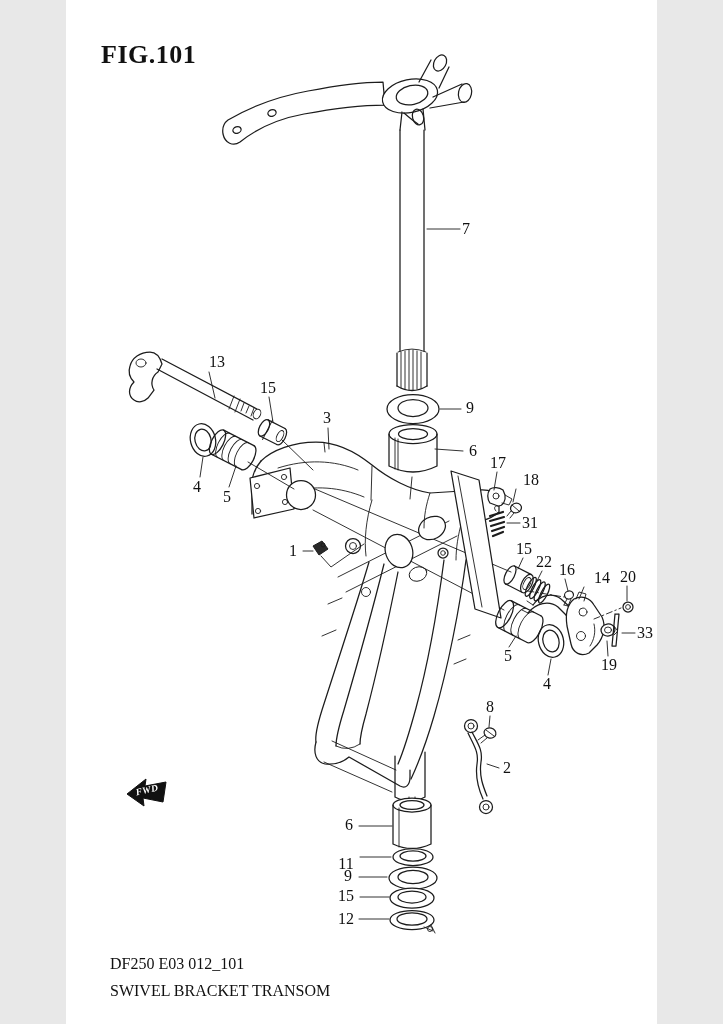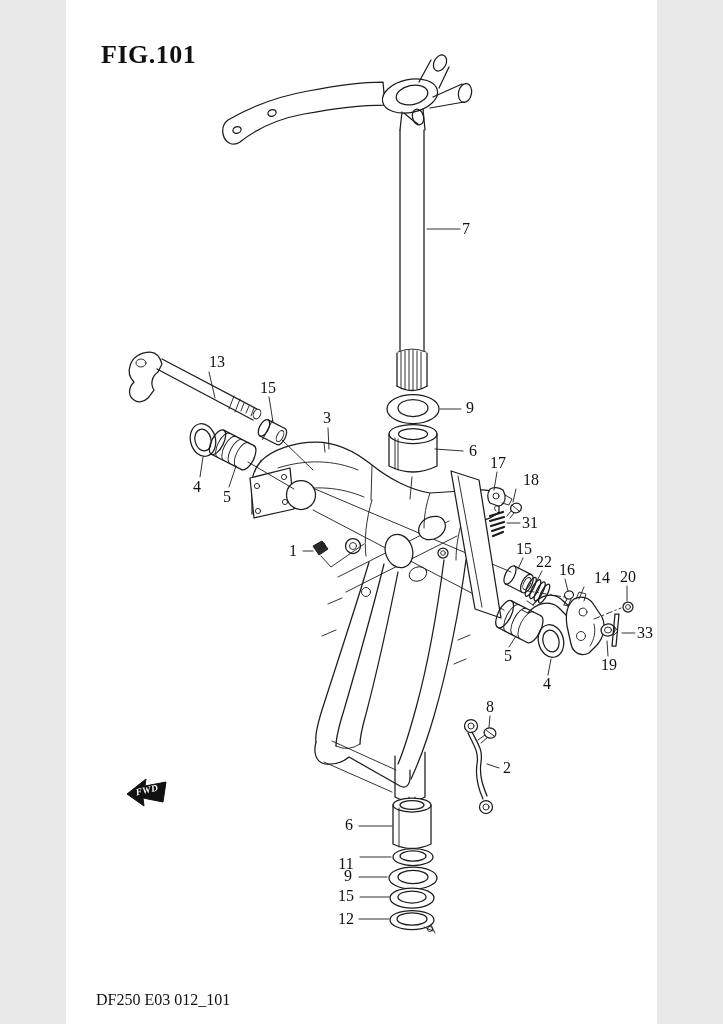--- a/index.html
+++ b/index.html
@@ -25,21 +25,21 @@
     position:absolute; transform:translate(-50%,-50%);
     font-size:16px; font-weight:400; color:var(--text);
     white-space:nowrap; line-height:1;
   }
   .fwd-label {
     position:absolute; left:64px; top:785px; width:34px;
     transform:rotate(-13deg); color:#ffffff;
     font-size:9.5px; font-style:italic; font-weight:bold; letter-spacing:0.5px;
     text-align:center; pointer-events:none;
   }
-  .footer { position:absolute; left:30px; top:950px; font-size:16px; line-height:27px;margin-top:36px; }
+  .footer { position:absolute; left:44px; top:950px; font-size:16px; line-height:27px; }
 </style>
 </head>
 <body>
 
 <div class="page">
 
   <div class="fig-title">FIG.101</div>
 
   <svg class="drawing" width="723" height="1024" viewBox="0 0 723 1024">
 
@@ -328,15 +328,16 @@
   <div class="callout" style="left:283px; top:825px;">6</div>
   <div class="callout" style="left:280px; top:864px;">11</div>
   <div class="callout" style="left:282px; top:876px;">9</div>
   <div class="callout" style="left:280px; top:896px;">15</div>
   <div class="callout" style="left:280px; top:919px;">12</div>
 
   <div class="fwd-label">FWD</div>
 
   <div class="footer">
     <div>DF250 E03 012_101</div>
+    <div>SWIVEL BRACKET TRANSOM</div>
   </div>
 
 </div>
 
 </body></html>

